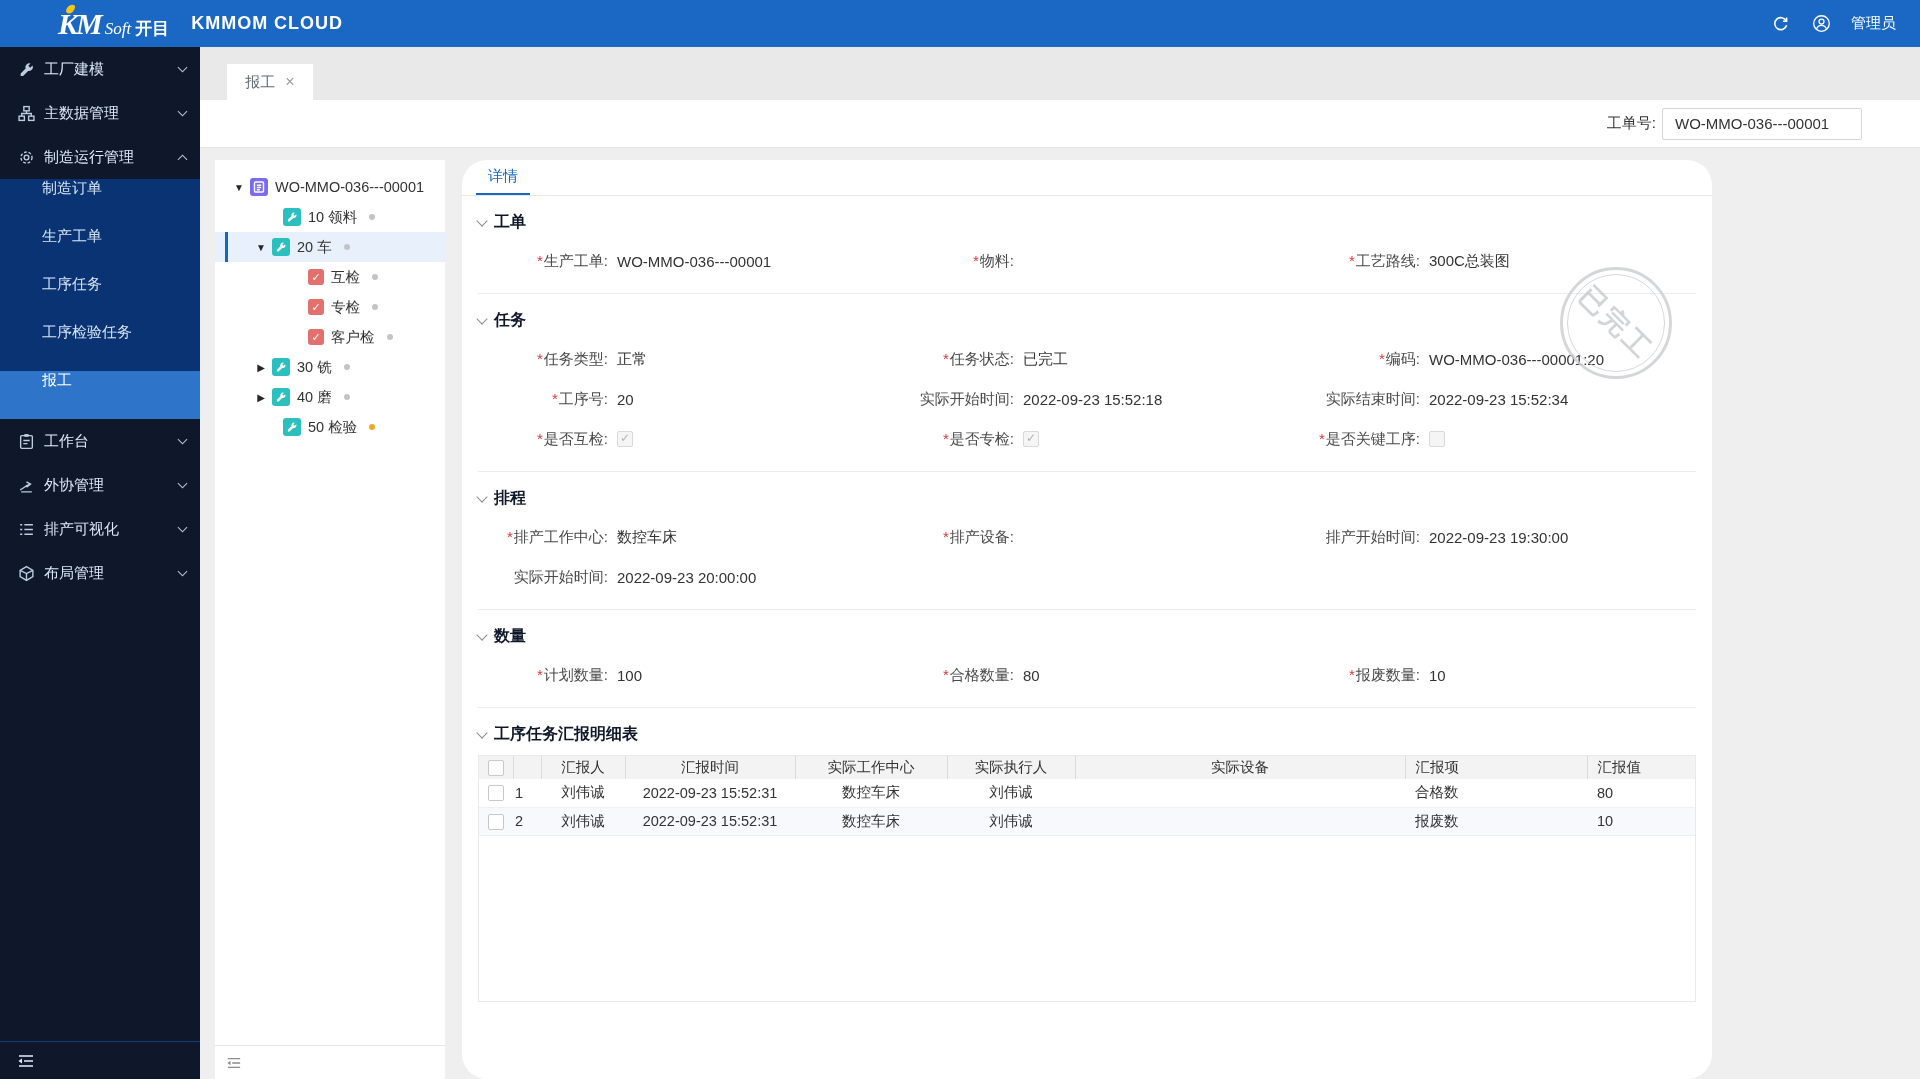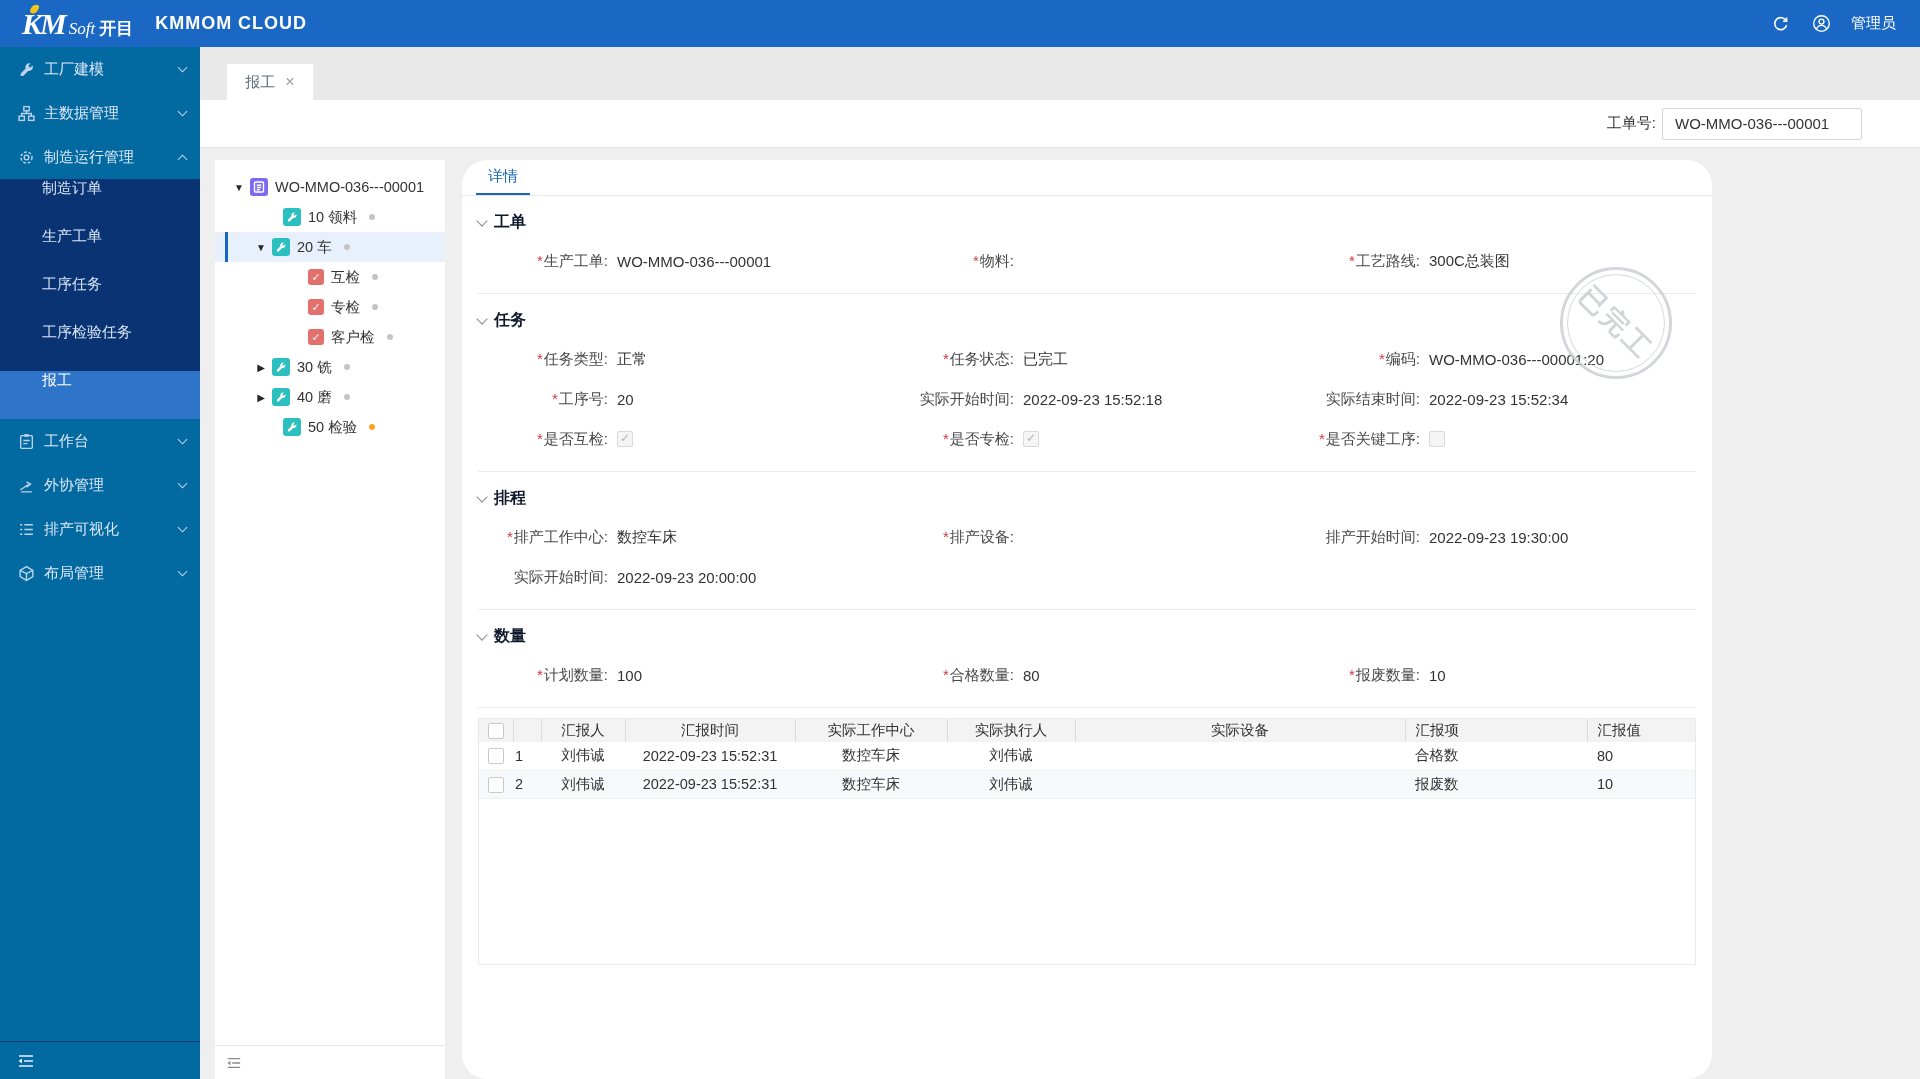--- a/index.html
+++ b/index.html
@@ -4,34 +4,34 @@
 <style>
   * { margin:0; padding:0; box-sizing:border-box; }
   html,body { width:1920px; height:1079px; overflow:hidden;
     font-family:"Liberation Sans","DejaVu Sans",sans-serif; background:#EFEFEF; }
 
   
   .topbar { position:absolute; left:0; top:0; width:1920px; height:47px;
     background:#1A68C4; display:flex; align-items:center; color:#fff; z-index:30; }
   .logo { display:flex; align-items:baseline; margin-left:22px; }
   .logo-km { font-family:"Liberation Serif","DejaVu Serif",serif; font-style:italic;
-    font-weight:bold; font-size:30px; letter-spacing:-2px; position:relative; }
+    font-weight:bold; font-size:30px; letter-spacing:-2px; position:relative;margin-left:36px; }
   .logo-km::after { content:""; position:absolute; left:9px; top:-3px; width:7px; height:10px;
     background:#F5C518; border-radius:70% 30% 60% 40%; transform:rotate(28deg); }
   .logo-soft { font-family:"Liberation Serif","DejaVu Serif",serif; font-style:italic;
     font-size:17px; margin-left:4px; }
   .logo-cn { font-size:17px; font-weight:bold; margin-left:4px; }
   .product { font-size:18px; font-weight:bold; letter-spacing:1px; margin-left:22px; }
   .topbar-right { margin-left:auto; display:flex; align-items:center; gap:20px; margin-right:24px; }
   .icon-btn { width:20px; height:20px; display:flex; align-items:center; justify-content:center; cursor:pointer; }
   .username { font-size:15px; }
 
   
   .sidebar { position:absolute; left:0; top:47px; width:200px; height:1032px;
-    background:#0369a1; color:#DCE8F7; z-index:20; }
+    background:#0f172a; color:#DCE8F7; z-index:20; }
   .nav-item { height:44px; display:flex; align-items:center; padding:0 14px 0 18px;
     font-size:15px; cursor:pointer; }
   .nav-item .nav-ic { width:17px; height:17px; margin-right:9px; flex:none; opacity:.9; }
   .nav-item .nav-label { flex:1; }
   .chev { width:7px; height:7px; border-right:1.6px solid rgba(230,240,255,.8);
     border-bottom:1.6px solid rgba(230,240,255,.8); transform:rotate(45deg); margin-top:-3px; }
   .chev.up { transform:rotate(-135deg); margin-top:4px; }
   .submenu { background:#093372; }
   .sub-item { height:48px; display:flex; align-items:flex-start; padding-left:42px;
     font-size:15px; color:#D6E4F6; cursor:pointer; }
@@ -441,20 +441,24 @@
         <span class="lab"><span class="req">*</span><span>合格数量:</span></span>
         <span class="val">80</span>
       </div>
       <div class="fld">
         <span class="lab"><span class="req">*</span><span>报废数量:</span></span>
         <span class="val">10</span>
       </div>
     </div>
     <hr class="sec-div">
 
+    <div class="sec-h">
+      <span class="sec-chev"></span>
+      <span>工序任务汇报明细表</span>
+    </div>
     <div class="table-box">
       <table>
         <colgroup>
           <col style="width:34px">
             <col style="width:28px">
             <col style="width:84px">
           <col style="width:170px">
             <col style="width:152px">
             <col style="width:128px">
           <col style="width:330px">

